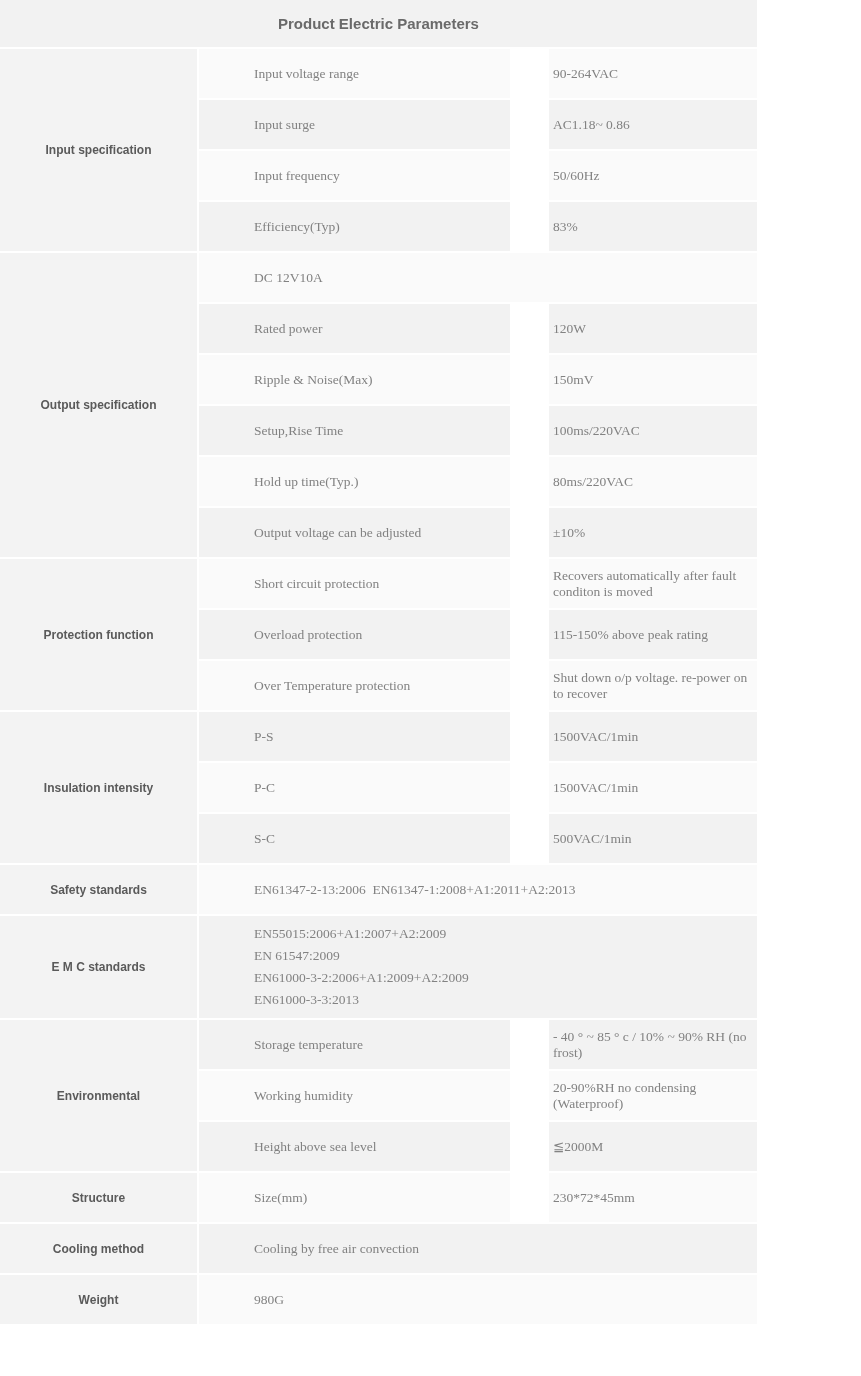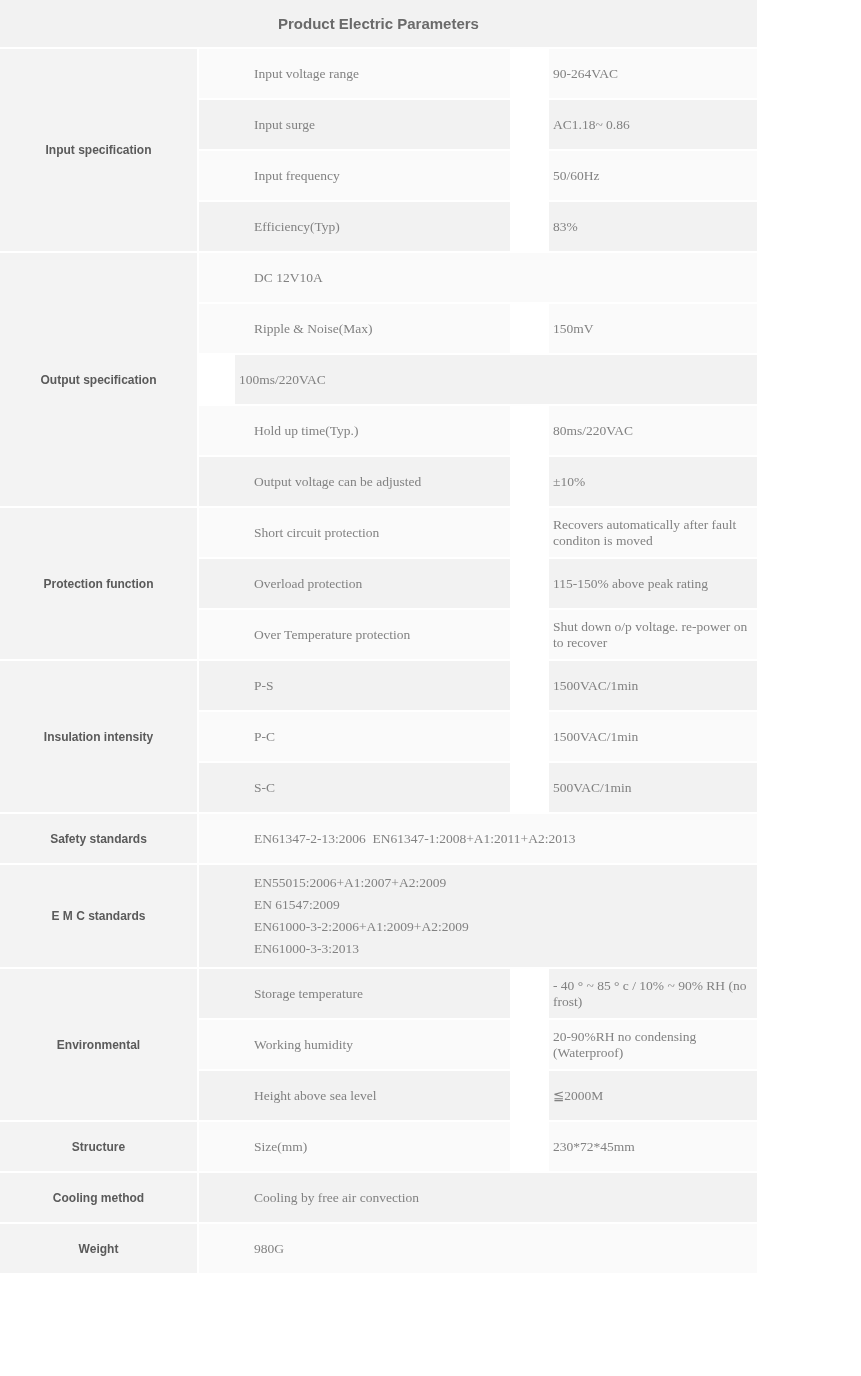--- a/index.html
+++ b/index.html
@@ -71,25 +71,30 @@
             <div class="cell value">83%</div>
           </div>
         </div>
       </div>
       <div class="section">
         <div class="category">Output specification</div>
         <div class="rows">
           <div class="row light">
             <div class="cell param span">DC 12V10A</div>
           </div>
+          <div class="row dark">
+            <div class="cell param">Rated power</div>
+            <div class="cell value">120W</div>
+          </div>
           <div class="row light">
             <div class="cell param">Ripple &amp; Noise(Max)</div>
             <div class="cell value">150mV</div>
           </div>
           <div class="row dark">
+            <div class="cell param">Setup,Rise Time</div>
             <div class="cell value">100ms/220VAC</div>
           </div>
           <div class="row light">
             <div class="cell param">Hold up time(Typ.)</div>
             <div class="cell value">80ms/220VAC</div>
           </div>
           <div class="row dark">
             <div class="cell param">Output voltage can be adjusted</div>
             <div class="cell value">±10%</div>
           </div>

